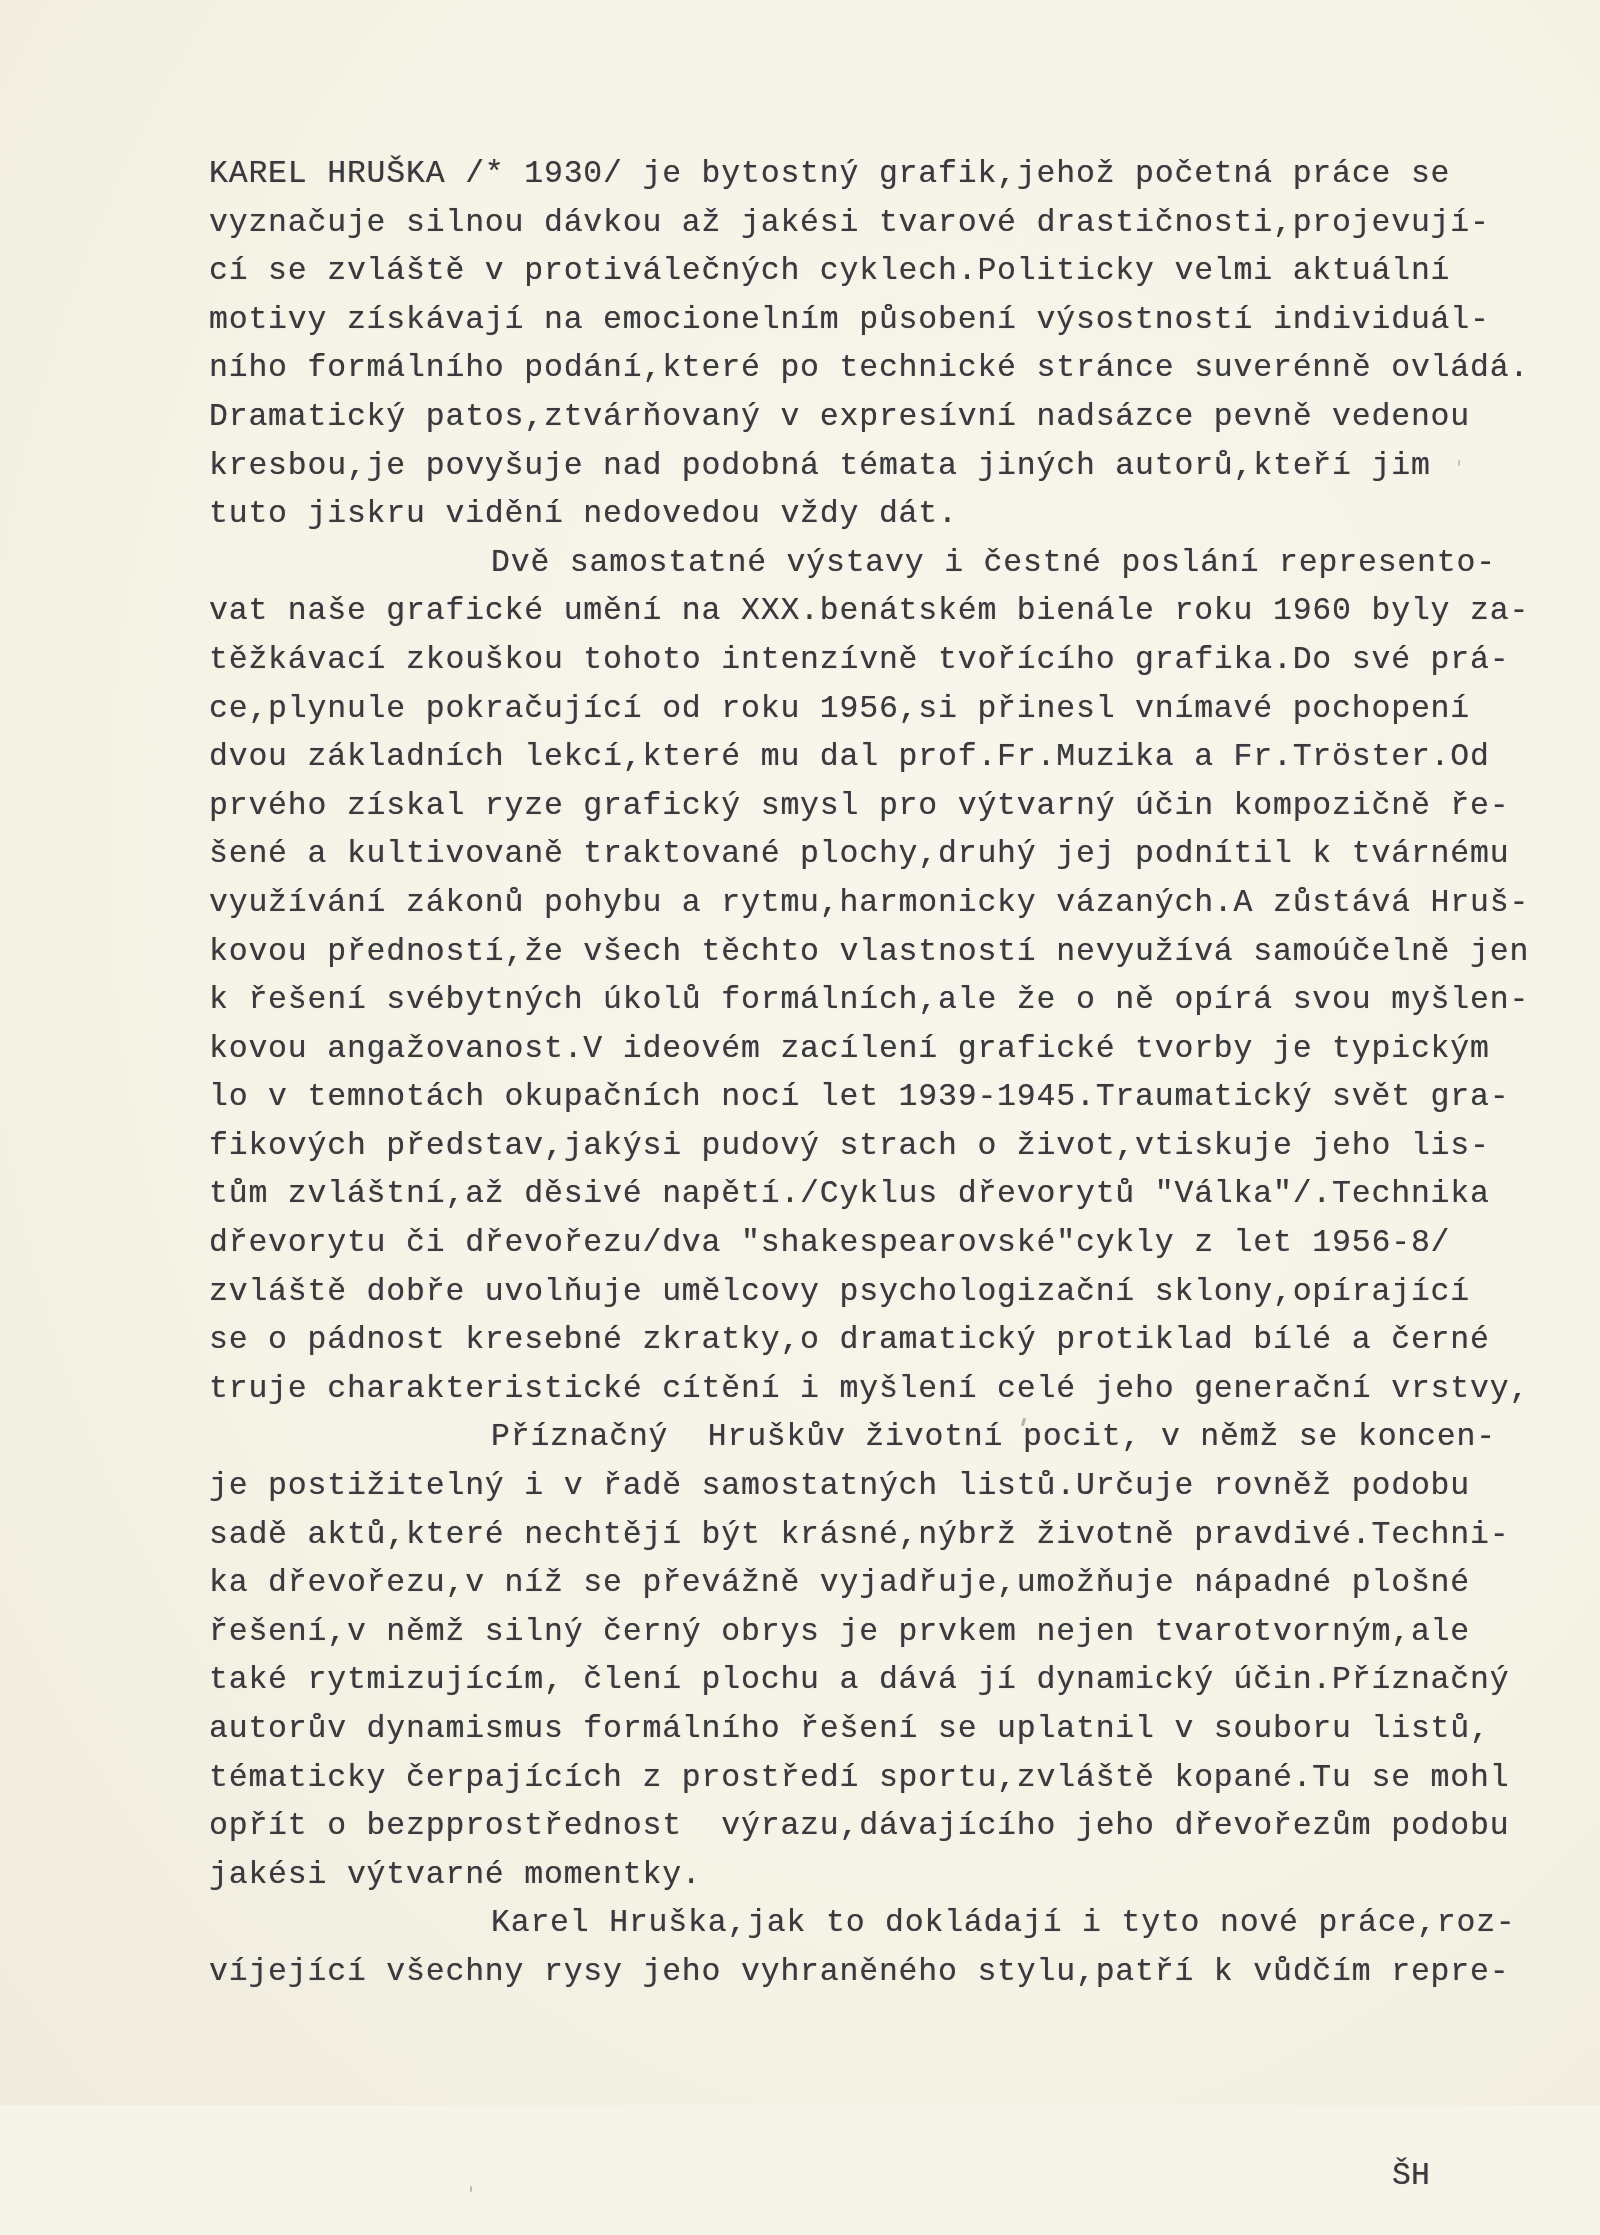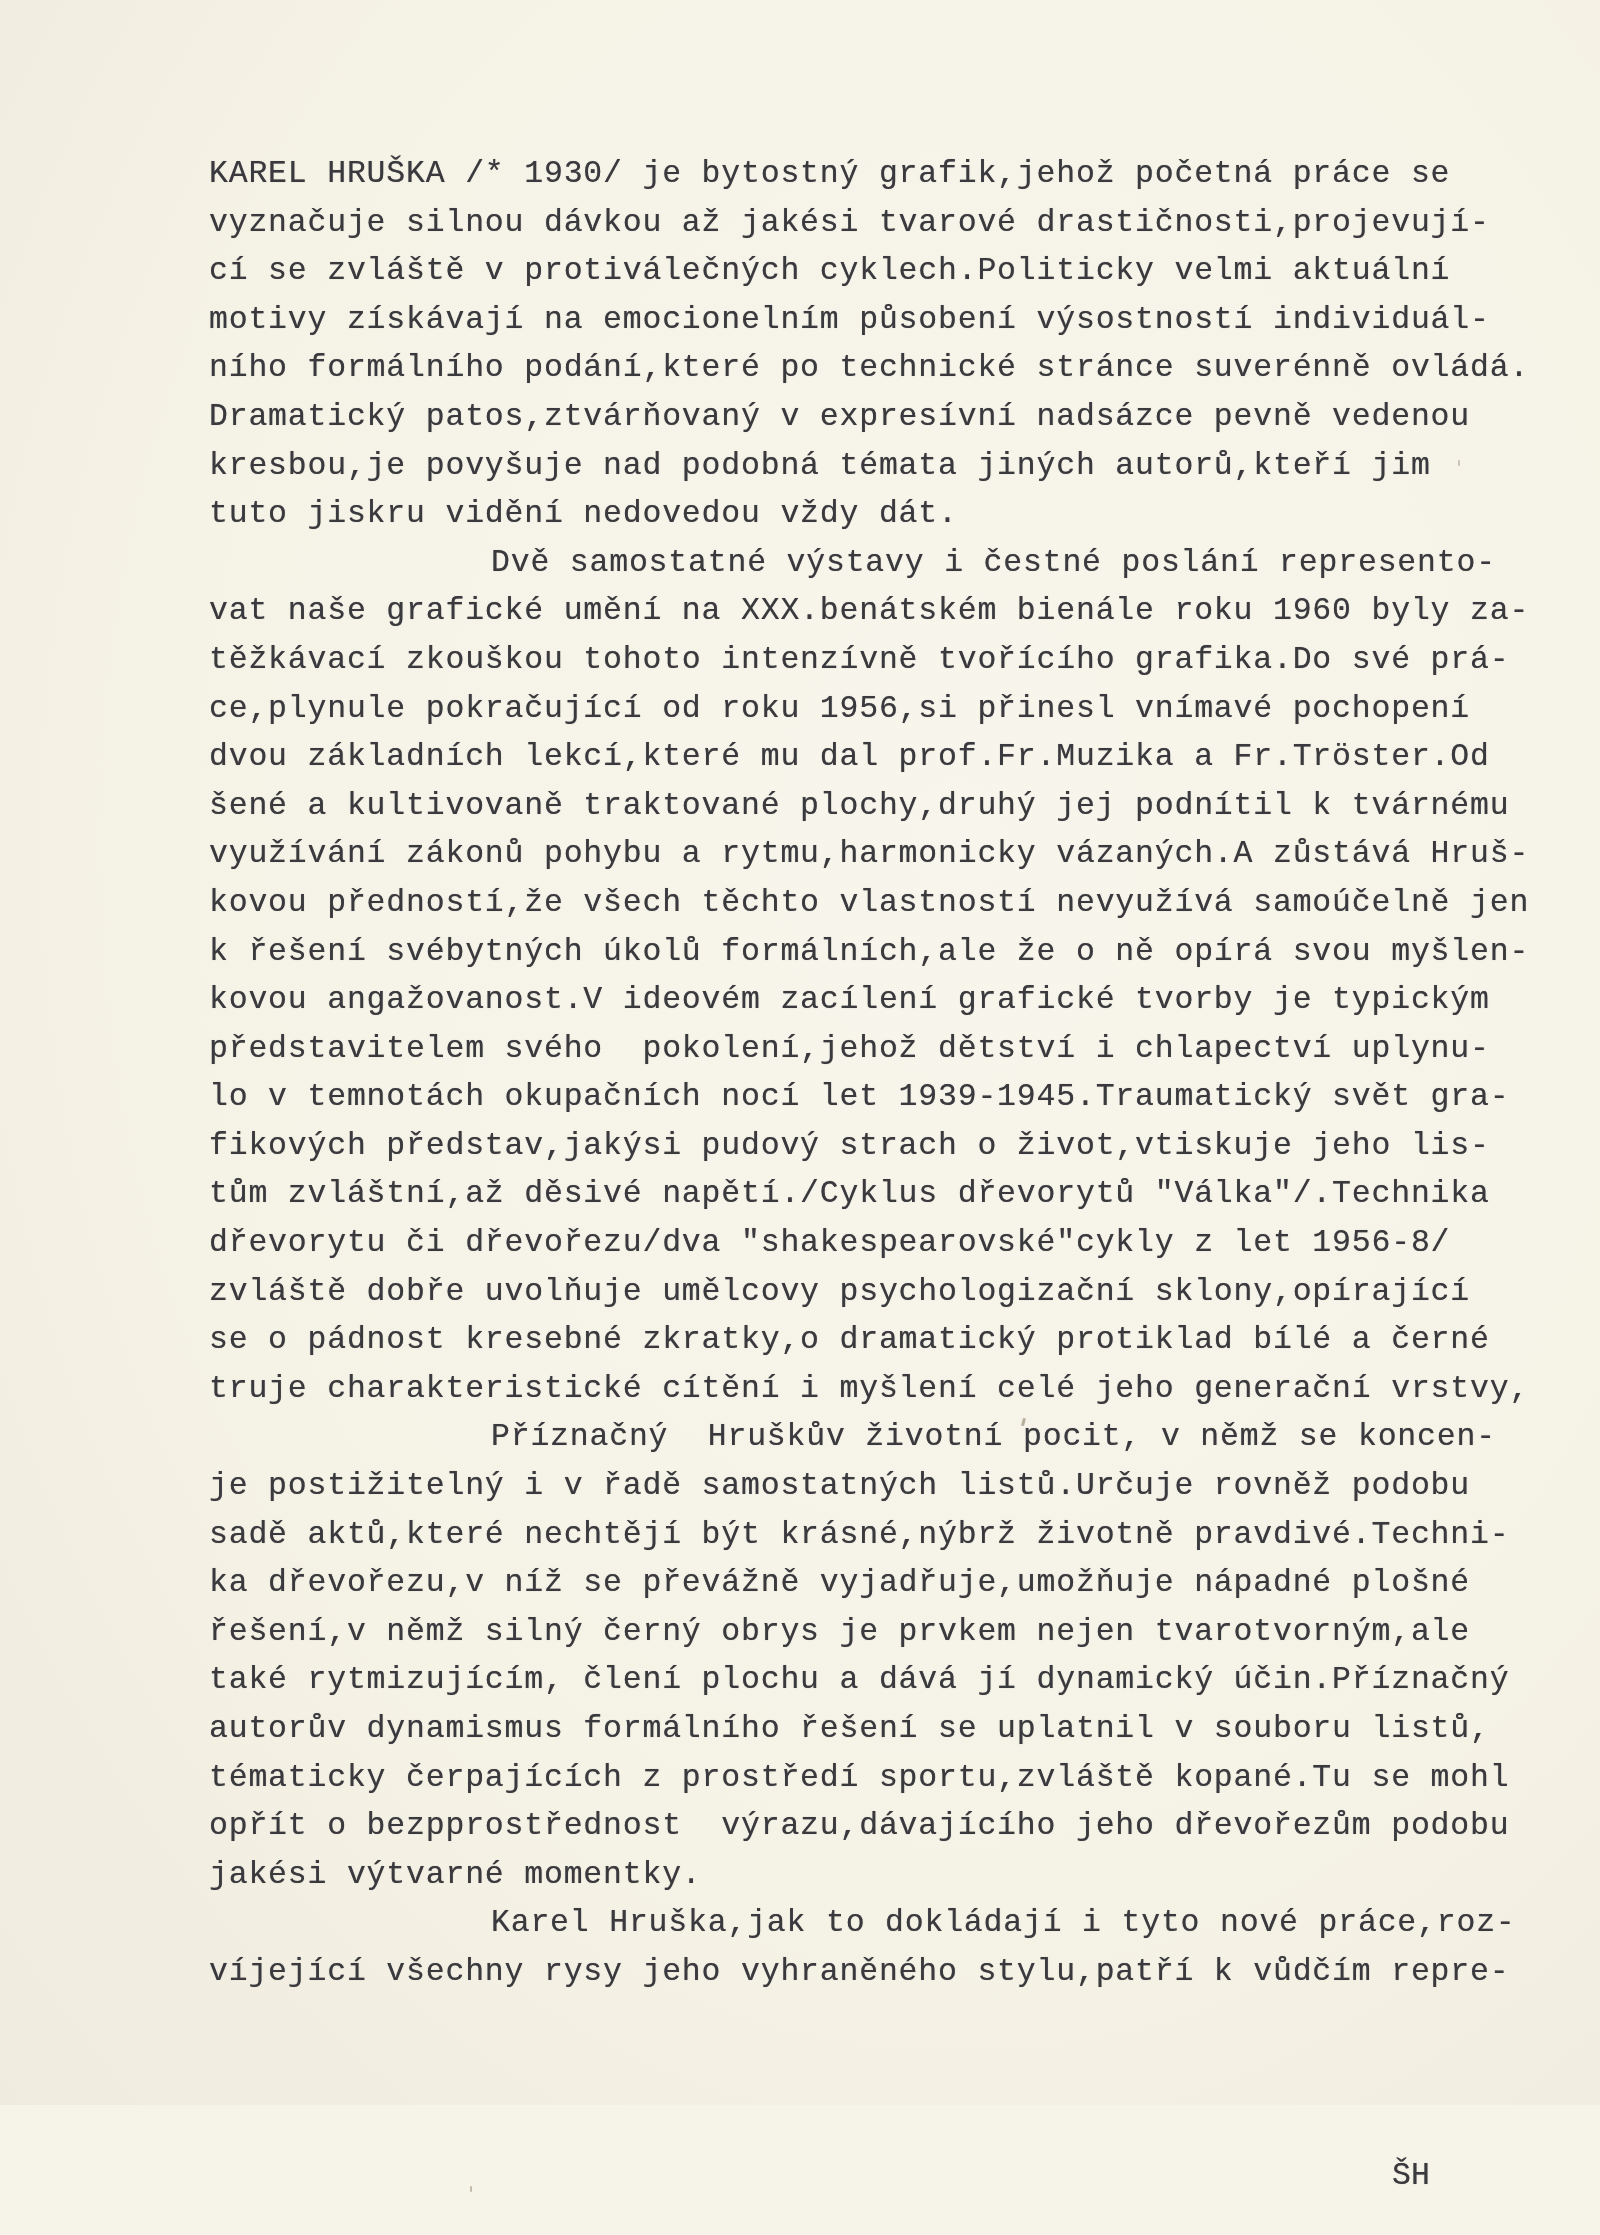--- a/index.html
+++ b/index.html
@@ -71,26 +71,26 @@
         <div class="line">Dramatický patos,ztvárňovaný v expresívní nadsázce pevně vedenou</div>
         <div class="line">kresbou,je povyšuje nad podobná témata jiných autorů,kteří jim</div>
         <div class="line">tuto jiskru vidění nedovedou vždy dát.</div>
       </div>
       <div>
         <div class="line indent">Dvě samostatné výstavy i čestné poslání represento-</div>
         <div class="line">vat naše grafické umění na XXX.benátském bienále roku 1960 byly za-</div>
         <div class="line">těžkávací zkouškou tohoto intenzívně tvořícího grafika.Do své prá-</div>
         <div class="line">ce,plynule pokračující od roku 1956,si přinesl vnímavé pochopení</div>
         <div class="line">dvou základních lekcí,které mu dal prof.Fr.Muzika a Fr.Tröster.Od</div>
+        <div class="line">prvého získal ryze grafický smysl pro výtvarný účin kompozičně ře-</div>
         <div class="line">šené a kultivovaně traktované plochy,druhý jej podnítil k tvárnému</div>
         <div class="line">využívání zákonů pohybu a rytmu,harmonicky vázaných.A zůstává Hruš-</div>
         <div class="line">kovou předností,že všech těchto vlastností nevyužívá samoúčelně jen</div>
         <div class="line">k řešení svébytných úkolů formálních,ale že o ně opírá svou myšlen-</div>
         <div class="line">kovou angažovanost.V ideovém zacílení grafické tvorby je typickým</div>
-        <div class="line">představitelem svého  pokolení,jehož dětství i chlapectví uplynu-</div>
         <div class="line">lo v temnotách okupačních nocí let 1939-1945.Traumatický svět gra-</div>
         <div class="line">fikových představ,jakýsi pudový strach o život,vtiskuje jeho lis-</div>
         <div class="line">tům zvláštní,až děsivé napětí./Cyklus dřevorytů "Válka"/.Technika</div>
         <div class="line">dřevorytu či dřevořezu/dva "shakespearovské"cykly z let 1956-8/</div>
         <div class="line">zvláště dobře uvolňuje umělcovy psychologizační sklony,opírající</div>
         <div class="line">se o pádnost kresebné zkratky,o dramatický protiklad bílé a černé</div>
       </div>
       <div>
         <div class="line">truje charakteristické cítění i myšlení celé jeho generační vrstvy,</div>
         <div class="line indent">Příznačný  Hruškův životní pocit, v němž se koncen-</div>

